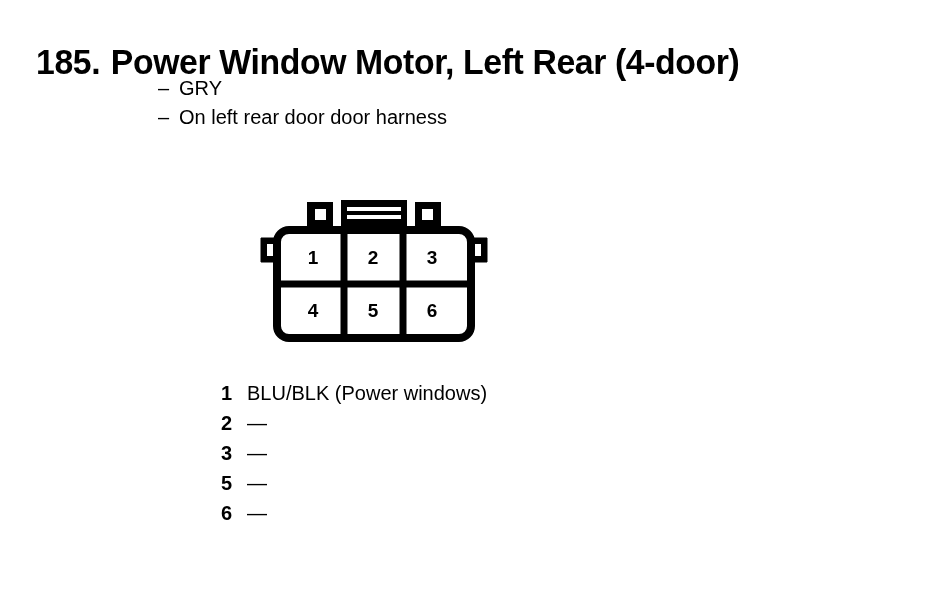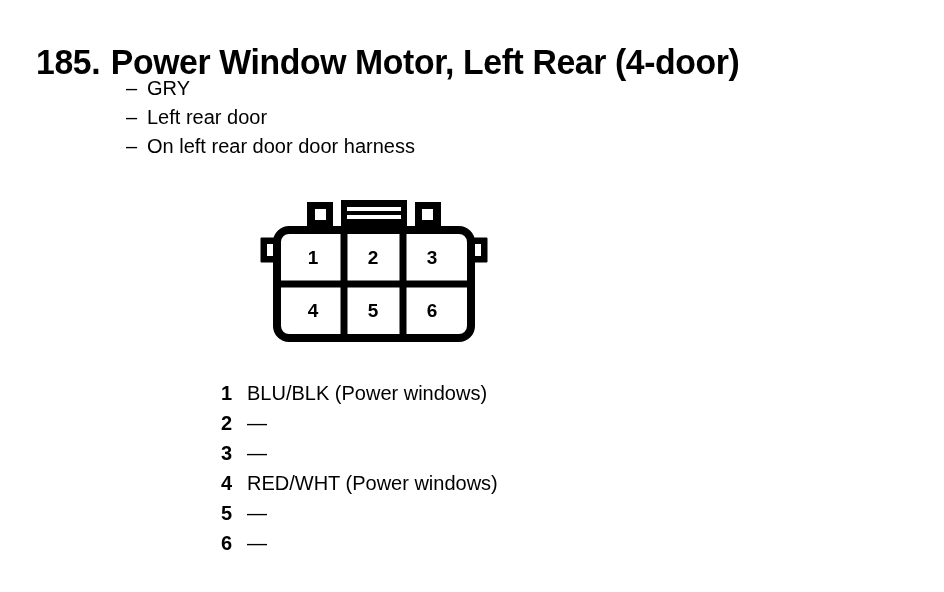--- a/index.html
+++ b/index.html
@@ -42,20 +42,21 @@
     list-style: none;
     margin: 0;
     padding: 0;
     font-size: 20px;
     line-height: 29px;
     white-space: nowrap;
   }
   .attr-list li {
     display: block;
     height: 29px;
+    margin-left: 32px;
   }
   .attr-dash {
     display: inline-block;
     width: 21px;
   }
 
   
   .connector-wrap {
     position: absolute;
     left: 255px;
@@ -104,23 +105,20 @@
 
 <h1 class="page-title">
   <span class="title-num">185.</span><span class="title-text">Power Window Motor, Left Rear (4-door)</span>
 </h1>
 
 <ul class="attr-list">
   <li>
     <span class="attr-dash">–</span><span>GRY</span>
   </li>
   <li>
-    <span class="attr-dash">–</span><span>Left rear door</span>
-  </li>
-  <li>
     <span class="attr-dash">–</span><span>On left rear door door harness</span>
   </li>
 </ul>
 
 <div class="connector-wrap">
   <svg width="240" height="150" viewBox="0 0 240 150" xmlns="http://www.w3.org/2000/svg">
 
     <g>
 
       <path d="M 52 6 H 78 V 40 H 52 Z" fill="#000000"></path>
@@ -164,21 +162,18 @@
   <li>
     <span class="pin-index">1</span><span class="pin-desc">BLU/BLK (Power windows)</span>
   </li>
   <li>
     <span class="pin-index">2</span><span class="pin-desc">—</span>
   </li>
   <li>
     <span class="pin-index">3</span><span class="pin-desc">—</span>
   </li>
   <li>
-    <span class="pin-index">4</span><span class="pin-desc">RED/WHT (Power windows)</span>
-  </li>
-  <li>
     <span class="pin-index">5</span><span class="pin-desc">—</span>
   </li>
   <li>
     <span class="pin-index">6</span><span class="pin-desc">—</span>
   </li>
 </ul>
 
 </body></html>

